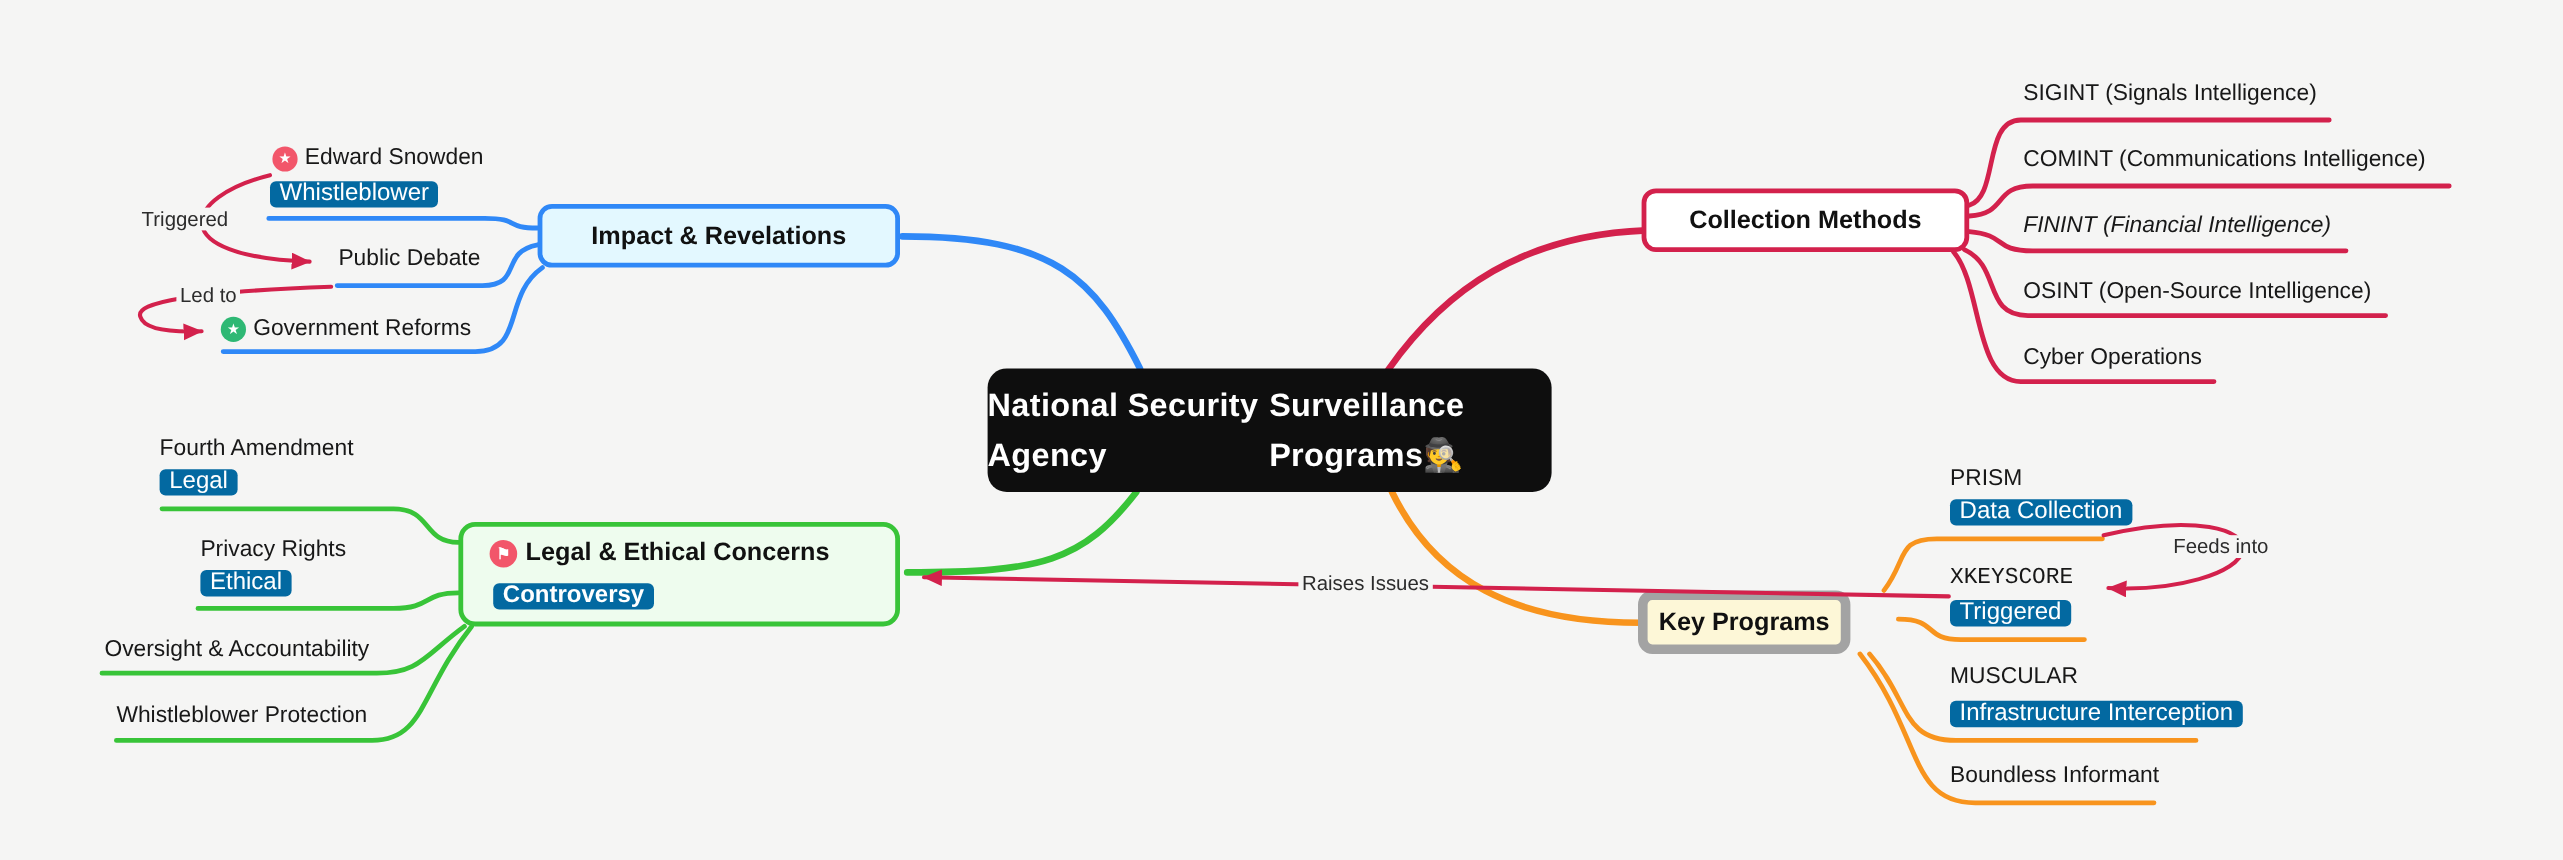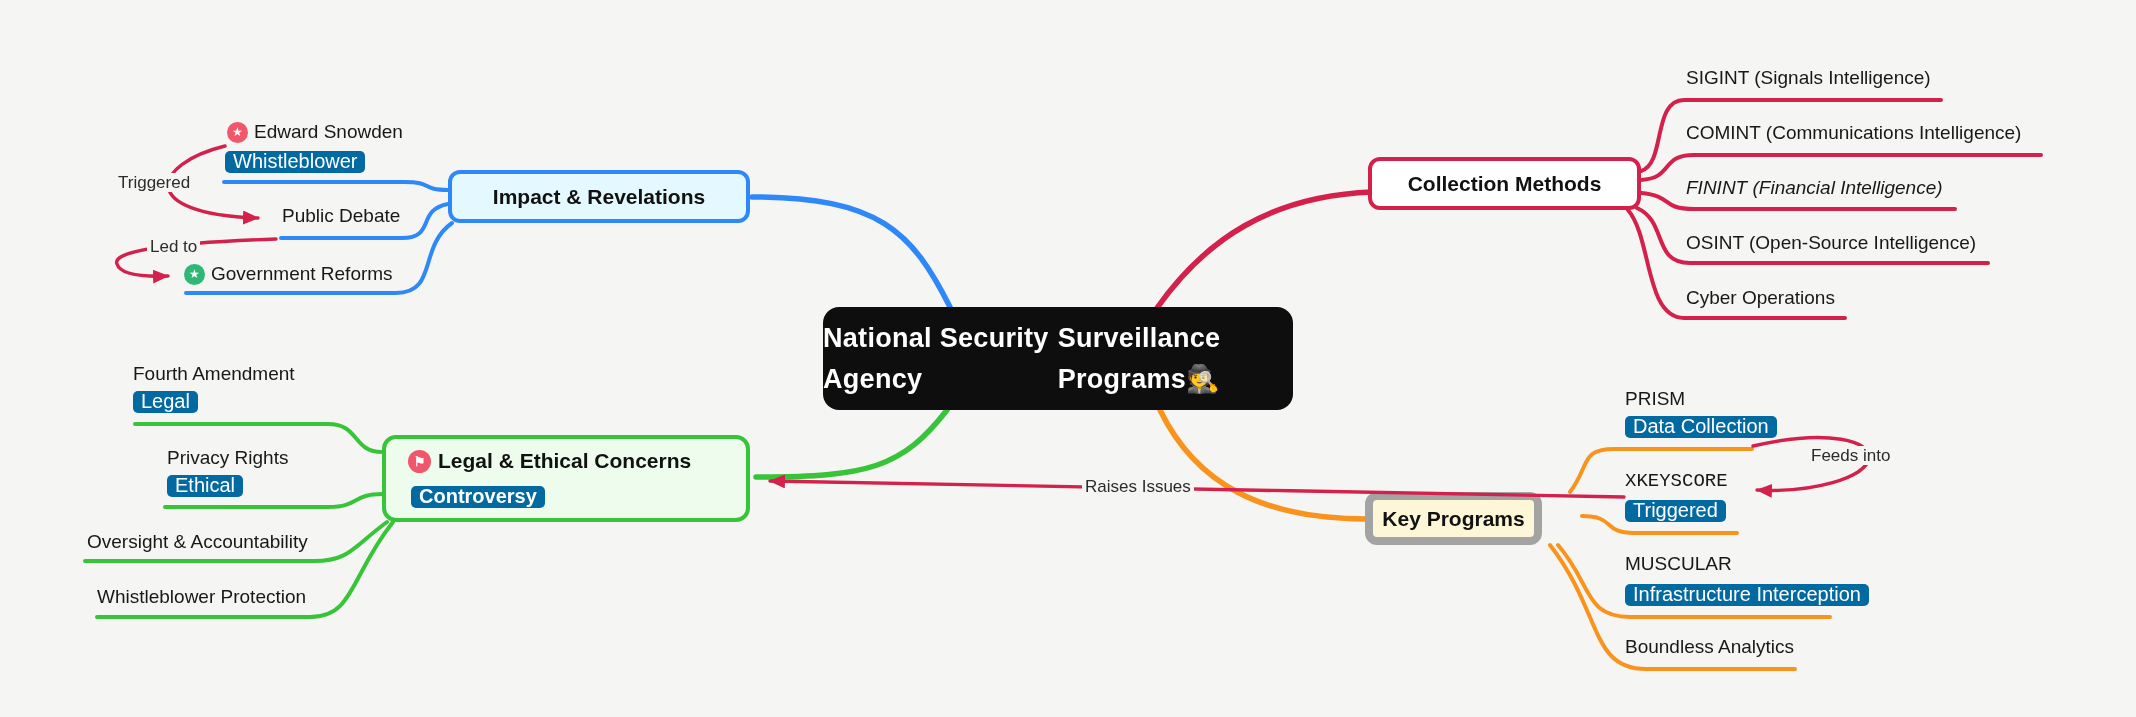--- a/index.html
+++ b/index.html
@@ -138,21 +138,21 @@
   <div class="badge" style="left:1625px;top:416px;text-align:center;">Data Collection</div>
   <div class="child" style="left:1625px;top:470px;font-family:Liberation Mono, monospace;">
       <span>XKEYSCORE</span>
     </div>
   <div class="badge" style="left:1625px;top:500px;">Triggered</div>
   <div class="child" style="left:1625px;top:553px;">
       <span>MUSCULAR</span>
     </div>
   <div class="badge" style="left:1625px;top:584px;">Infrastructure Interception</div>
   <div class="child" style="left:1625px;top:636px;">
-      <span>Boundless Analytics</span>
+      <span>Boundless Informant</span>
     </div>
 
   <div class="child" style="left:227px;top:121px;">
     <span class="cicon red">
         <span>★</span>
       </span>
     <span>Edward Snowden</span>
   </div>
   <div class="badge" style="left:225px;top:151px;">Whistleblower</div>
   <div class="child" style="left:282px;top:205px;">

